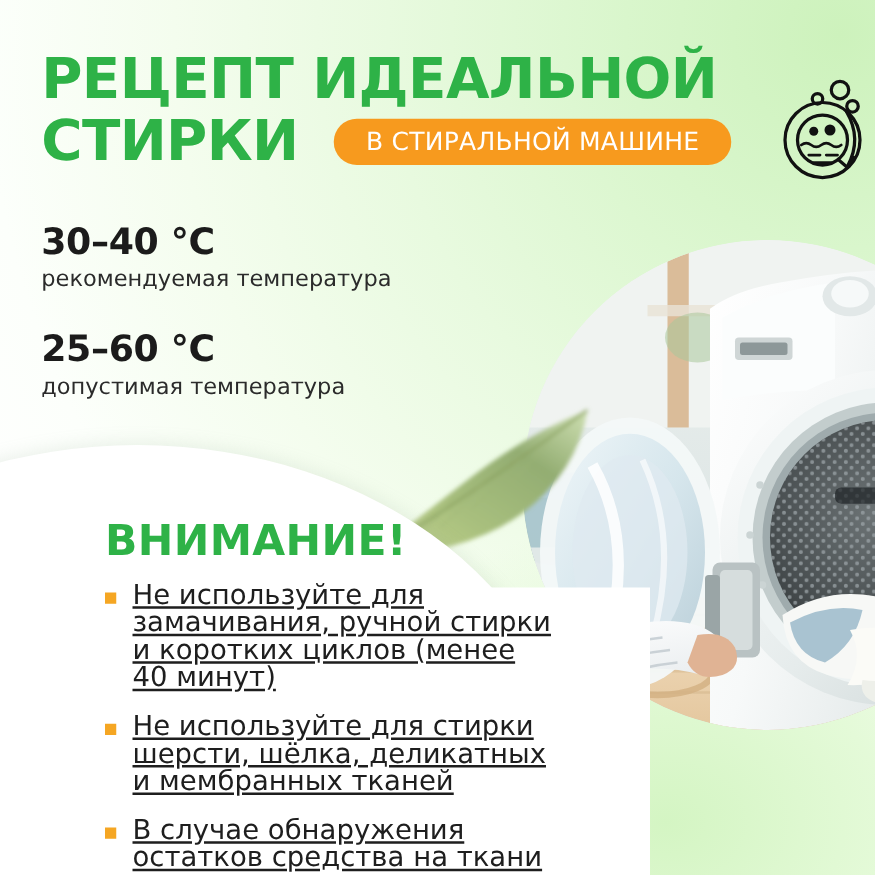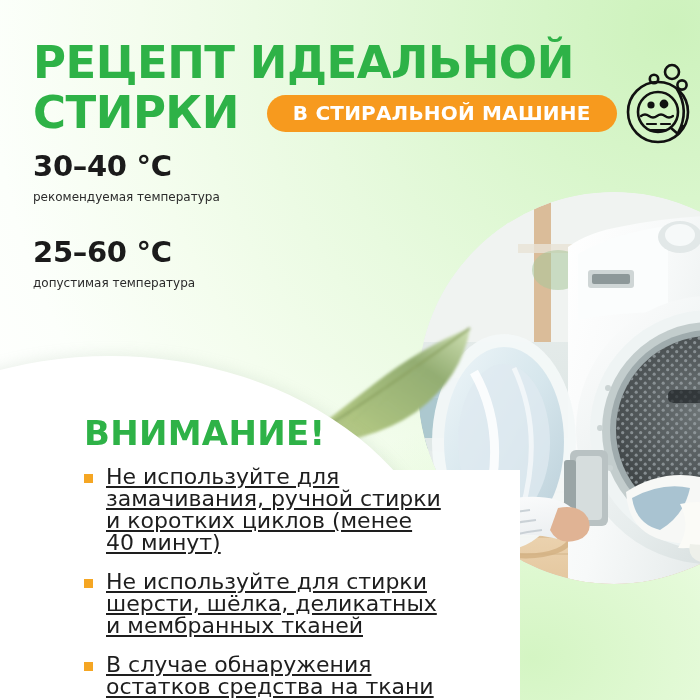--- a/index.html
+++ b/index.html
@@ -34,32 +34,32 @@
     position:absolute;left:33px;top:38px;width:600px;
     font-weight:bold;font-size:45px;line-height:50px;
     letter-spacing:-0.5px;color:#2eb247;text-transform:uppercase;
   }
   .title .l2{display:flex;align-items:center;gap:28px;}
 
   
   .badge{
     display:inline-block;background:#f79a1e;color:#ffffff;
     border-radius:20px;padding:8px 26px 9px 26px;
-    font-size:20px;line-height:20px;font-weight:bold;letter-spacing:0.2px;
+    font-size:20px;line-height:20px;font-weight:normal;letter-spacing:0.2px;
     white-space:nowrap;
   }
 
   
   .drumicon{position:absolute;left:620px;top:56px;width:78px;height:90px;}
 
   
-  .temps{position:absolute;left:33px;top:149px;width:400px;}
+  .temps{position:absolute;left:33px;top:176px;width:400px;}
   .tempblock{margin-bottom:26px;}
   .tempval{font-size:29px;font-weight:bold;color:#1b1b1b;line-height:34px;letter-spacing:-0.3px;}
-  .templabel{font-size:12px;color:#2b2b2b;line-height:24px;margin-top:2px;}
+  .templabel{font-size:18px;color:#2b2b2b;line-height:24px;margin-top:2px;}
 
   
   .photo{
     position:absolute;left:418px;top:192px;width:392px;height:392px;
     border-radius:50%;overflow:hidden;
     box-shadow:0 0 0 0 rgba(0,0,0,0);
   }
   .photo svg{display:block;}
 
   

